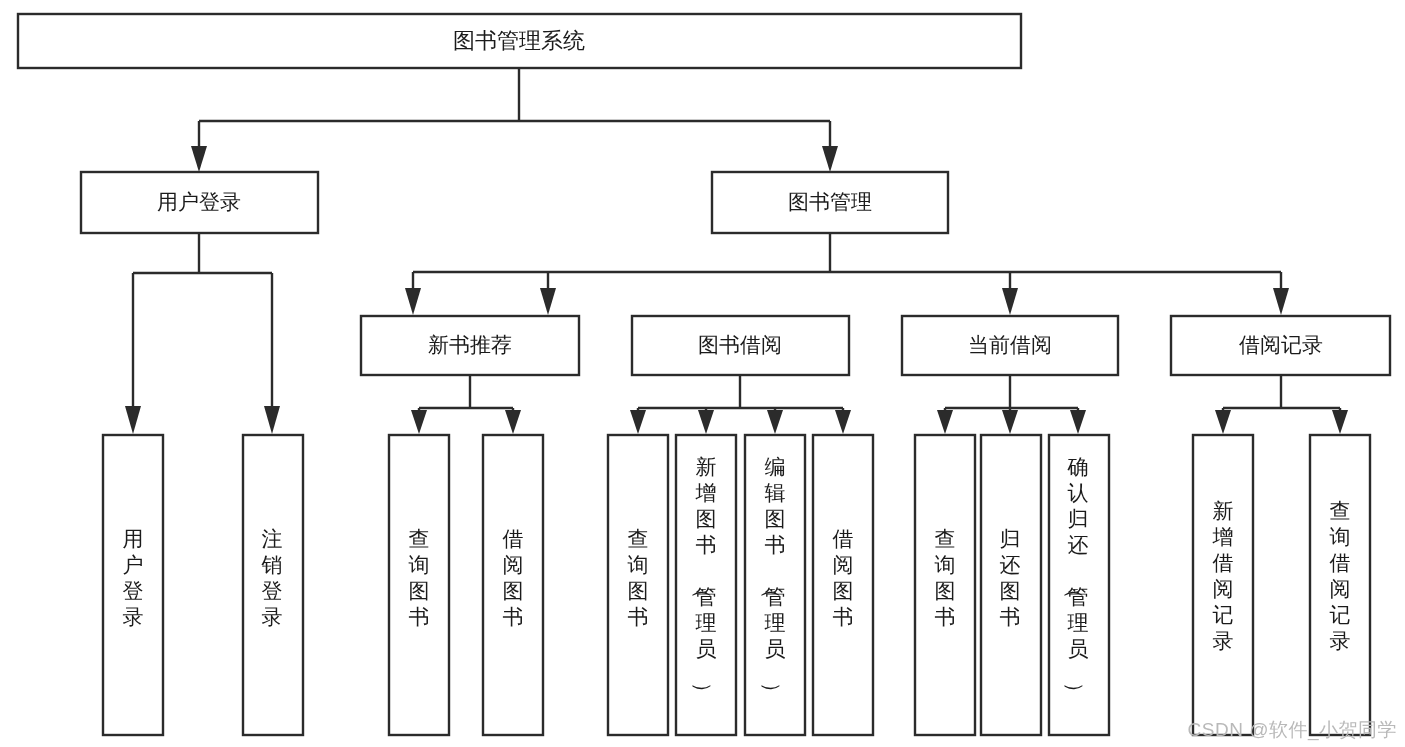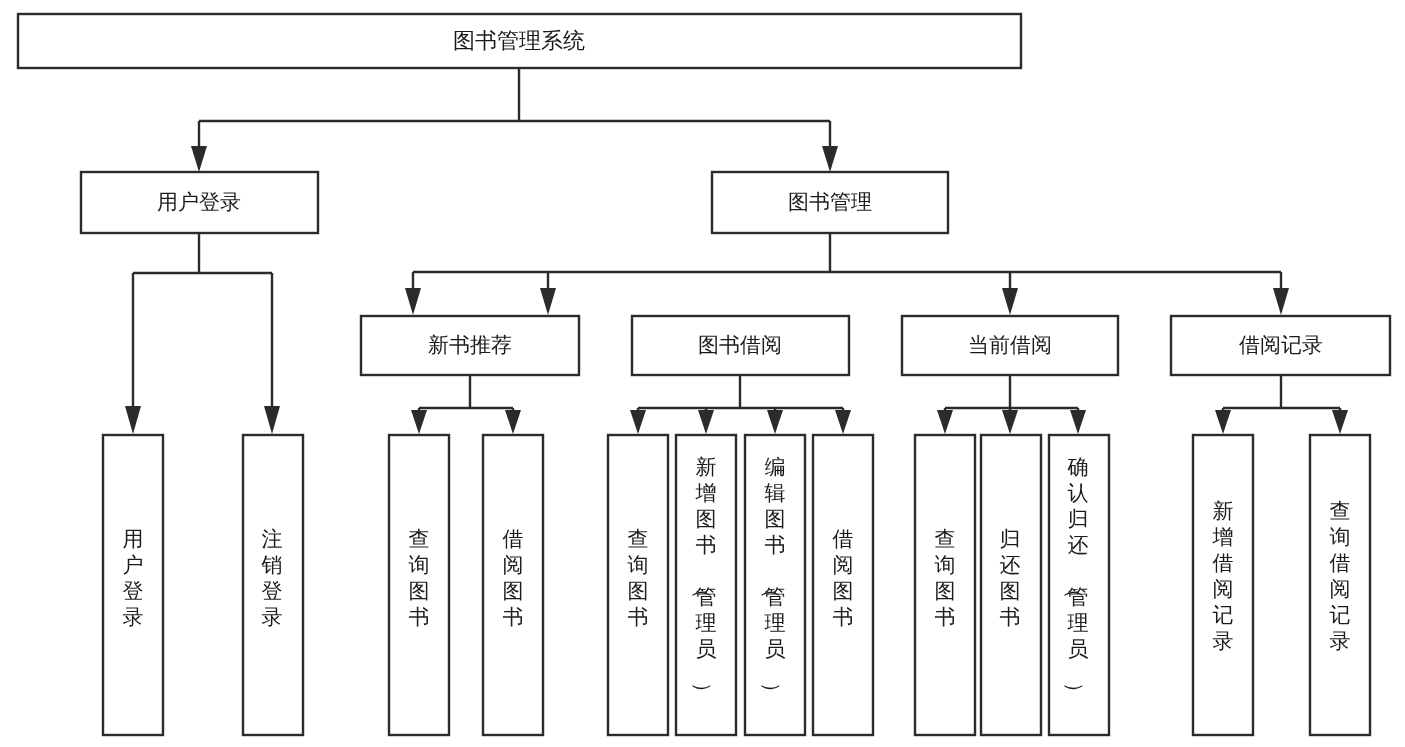--- a/index.html
+++ b/index.html
@@ -232,13 +232,14 @@
       <text class="vlabel" x="945" y="546"><tspan x="945" y="546">查</tspan><tspan x="945" dy="26">询</tspan><tspan x="945" dy="26">图</tspan><tspan x="945" dy="26">书</tspan></text>
       <text class="vlabel" x="1010" y="546"><tspan x="1010" y="546">归</tspan><tspan x="1010" dy="26">还</tspan><tspan x="1010" dy="26">图</tspan><tspan x="1010" dy="26">书</tspan></text>
       <text class="vlabel" x="1078" y="474"><tspan x="1078" y="474">确</tspan><tspan x="1078" dy="26">认</tspan><tspan x="1078" dy="26">归</tspan><tspan x="1078" dy="26">还</tspan><tspan x="1078" dy="26" rotate="90">（</tspan><tspan x="1078" dy="26">管</tspan><tspan x="1078" dy="26">理</tspan><tspan x="1078" dy="26">员</tspan><tspan x="1078" dy="26" rotate="90">）</tspan></text>
 
       <text class="vlabel" x="1223" y="518"><tspan x="1223" y="518">新</tspan><tspan x="1223" dy="26">增</tspan><tspan x="1223" dy="26">借</tspan><tspan x="1223" dy="26">阅</tspan><tspan x="1223" dy="26">记</tspan><tspan x="1223" dy="26">录</tspan></text>
       <text class="vlabel" x="1340" y="518"><tspan x="1340" y="518">查</tspan><tspan x="1340" dy="26">询</tspan><tspan x="1340" dy="26">借</tspan><tspan x="1340" dy="26">阅</tspan><tspan x="1340" dy="26">记</tspan><tspan x="1340" dy="26">录</tspan></text>
     </g>
 
   </svg>
 
+  <div class="watermark">CSDN @软件_小贺同学</div>
 </div>
 
 </body></html>

